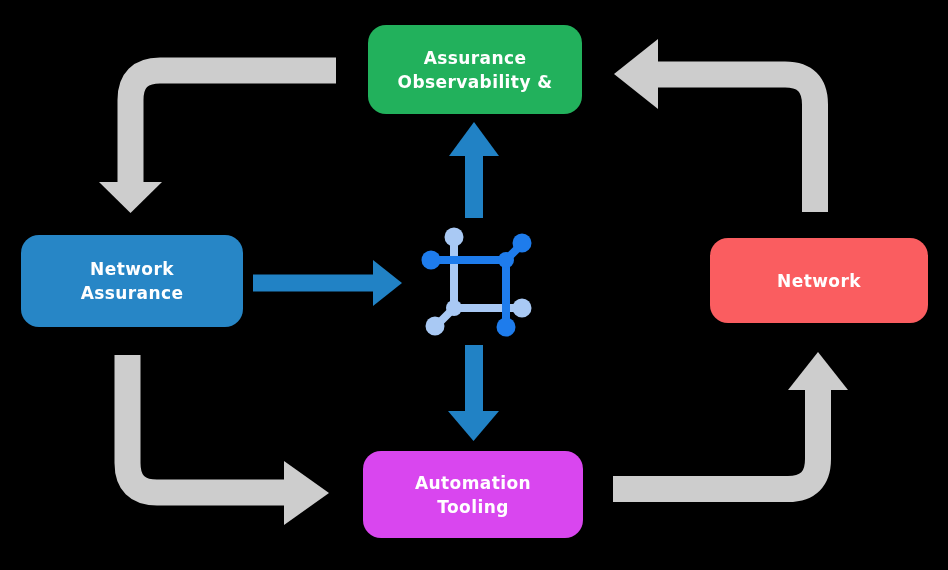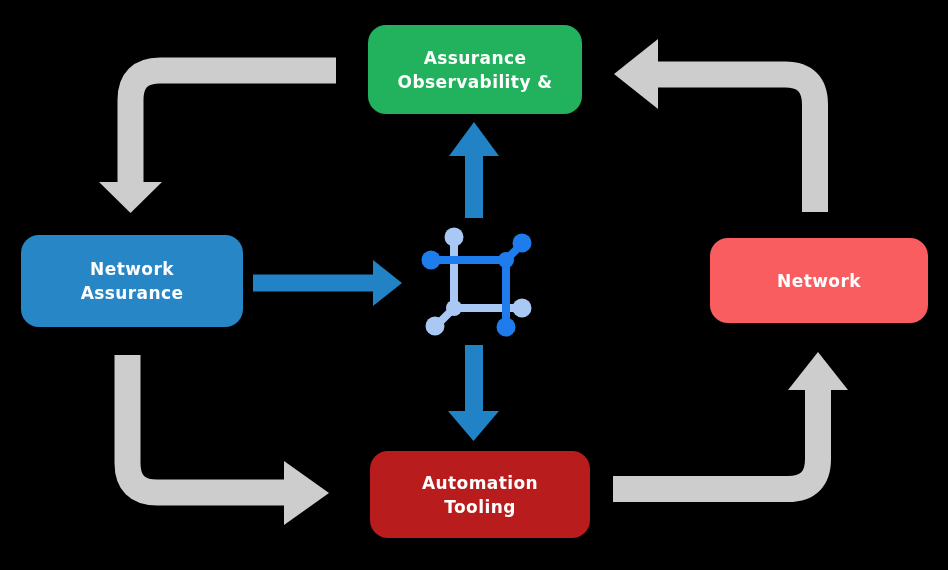--- a/index.html
+++ b/index.html
@@ -79,21 +79,21 @@
 
   <div class="node node-operations" style="background: rgb(39, 134, 198);">
     <span>Network</span>
     <span>Assurance</span>
   </div>
 
   <div class="node node-infrastructure" style="background: rgb(250, 93, 96);">
     <span>Network</span>
   </div>
 
-  <div class="node node-automation" style="background: #b91c1c; margin-left: 7px;">
+  <div class="node node-automation" style="background: #d946ef;">
     <span>Automation</span>
     <span>Tooling</span>
   </div>
 
   <svg class="center-icon" viewBox="0 0 116 116" xmlns="http://www.w3.org/2000/svg">
 
     <g stroke-linecap="round" fill="none" stroke-width="8" stroke="#A9C9F4">
       <path d="M36 14 L36 82"></path>
       <path d="M36 82 L100 82"></path>
       <path d="M36 82 L21 97"></path>

